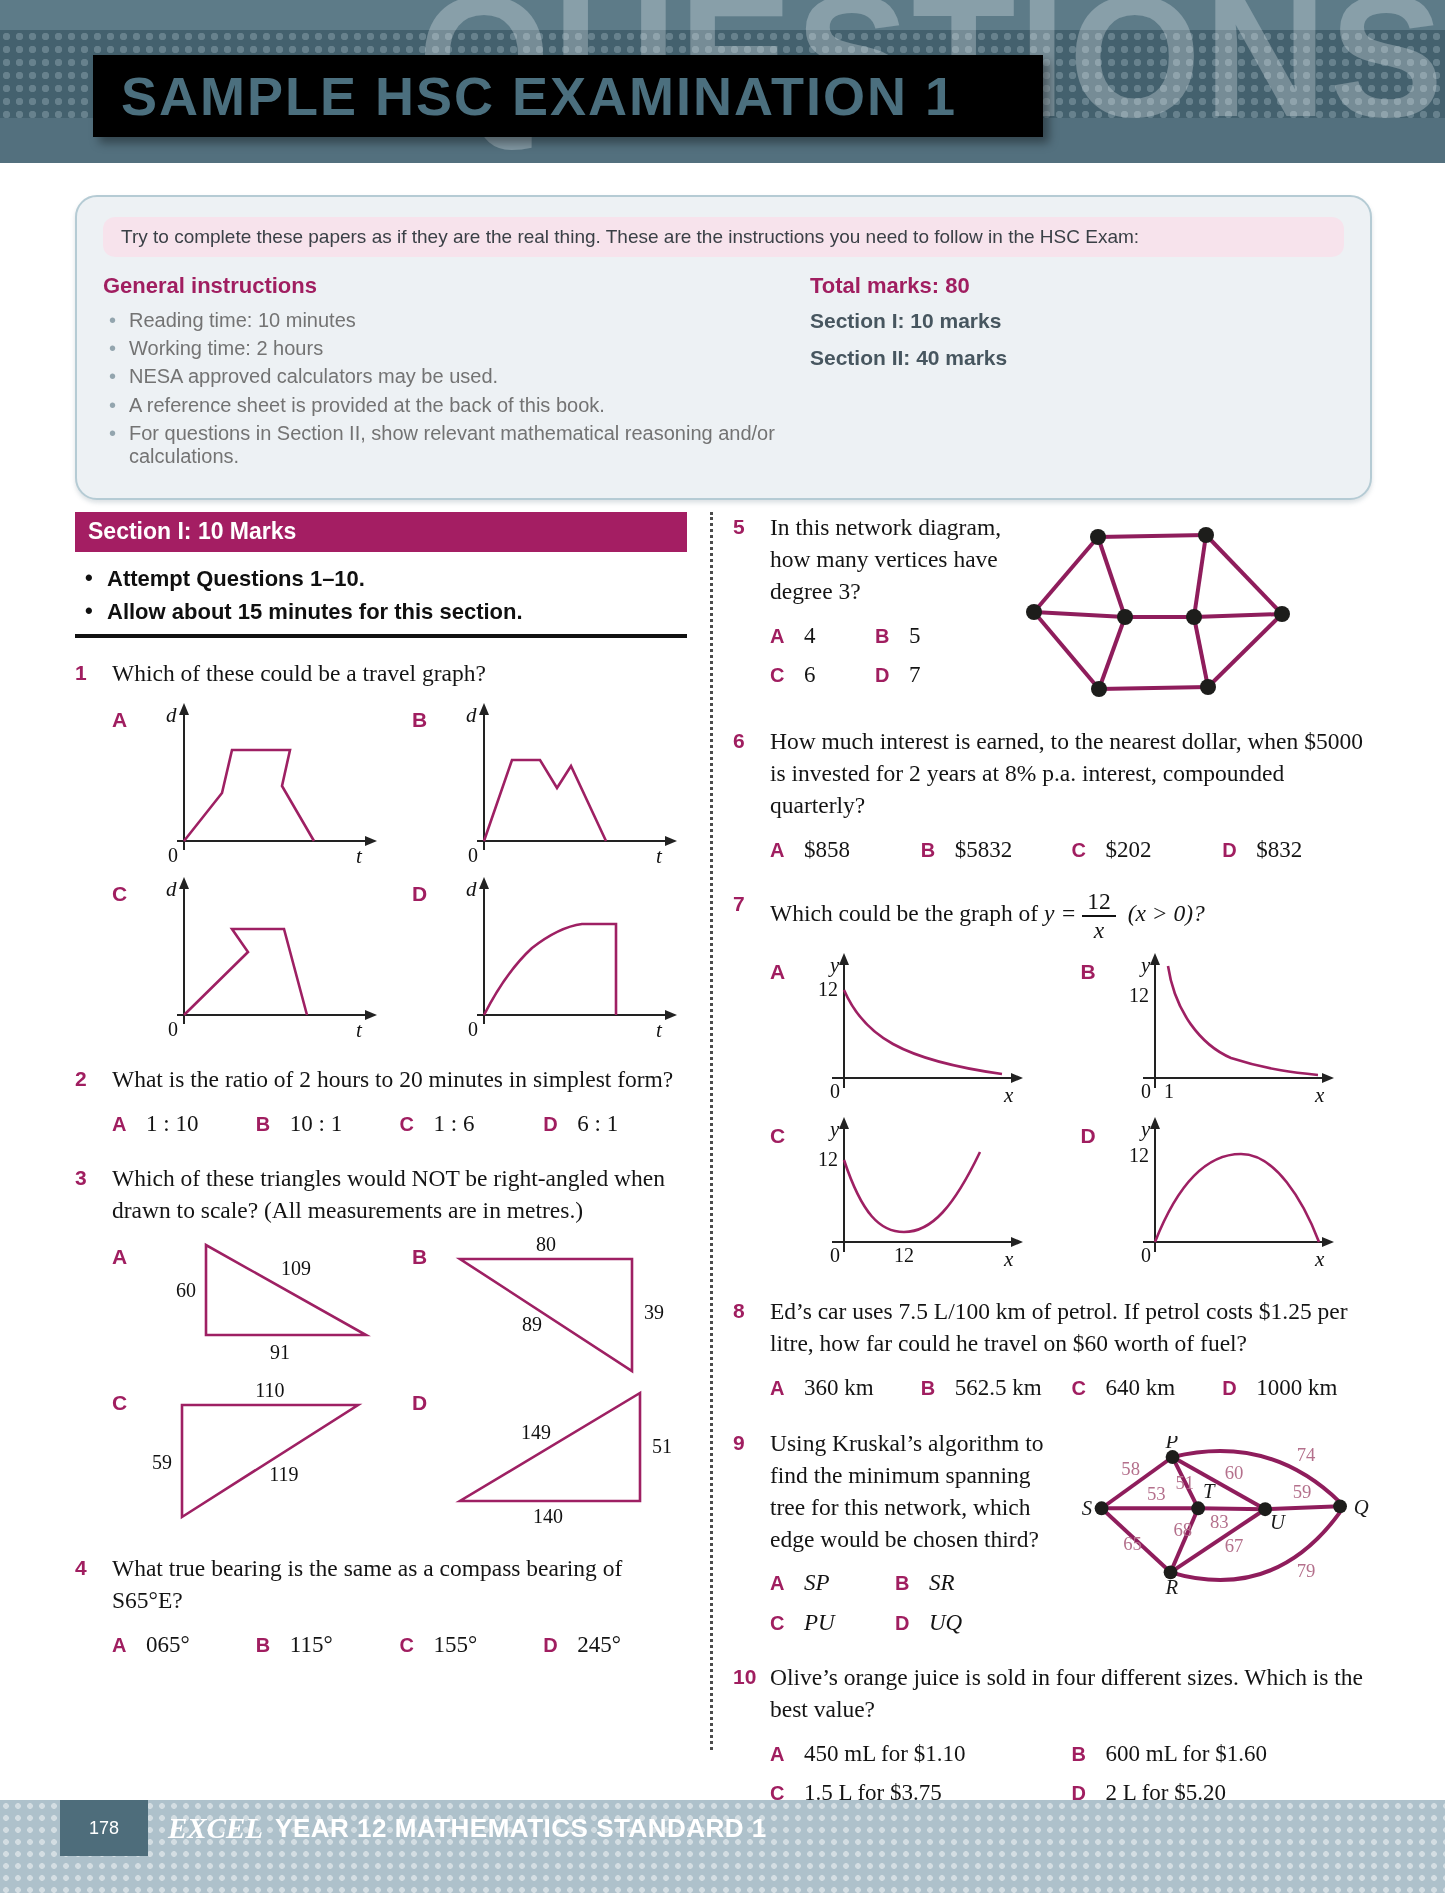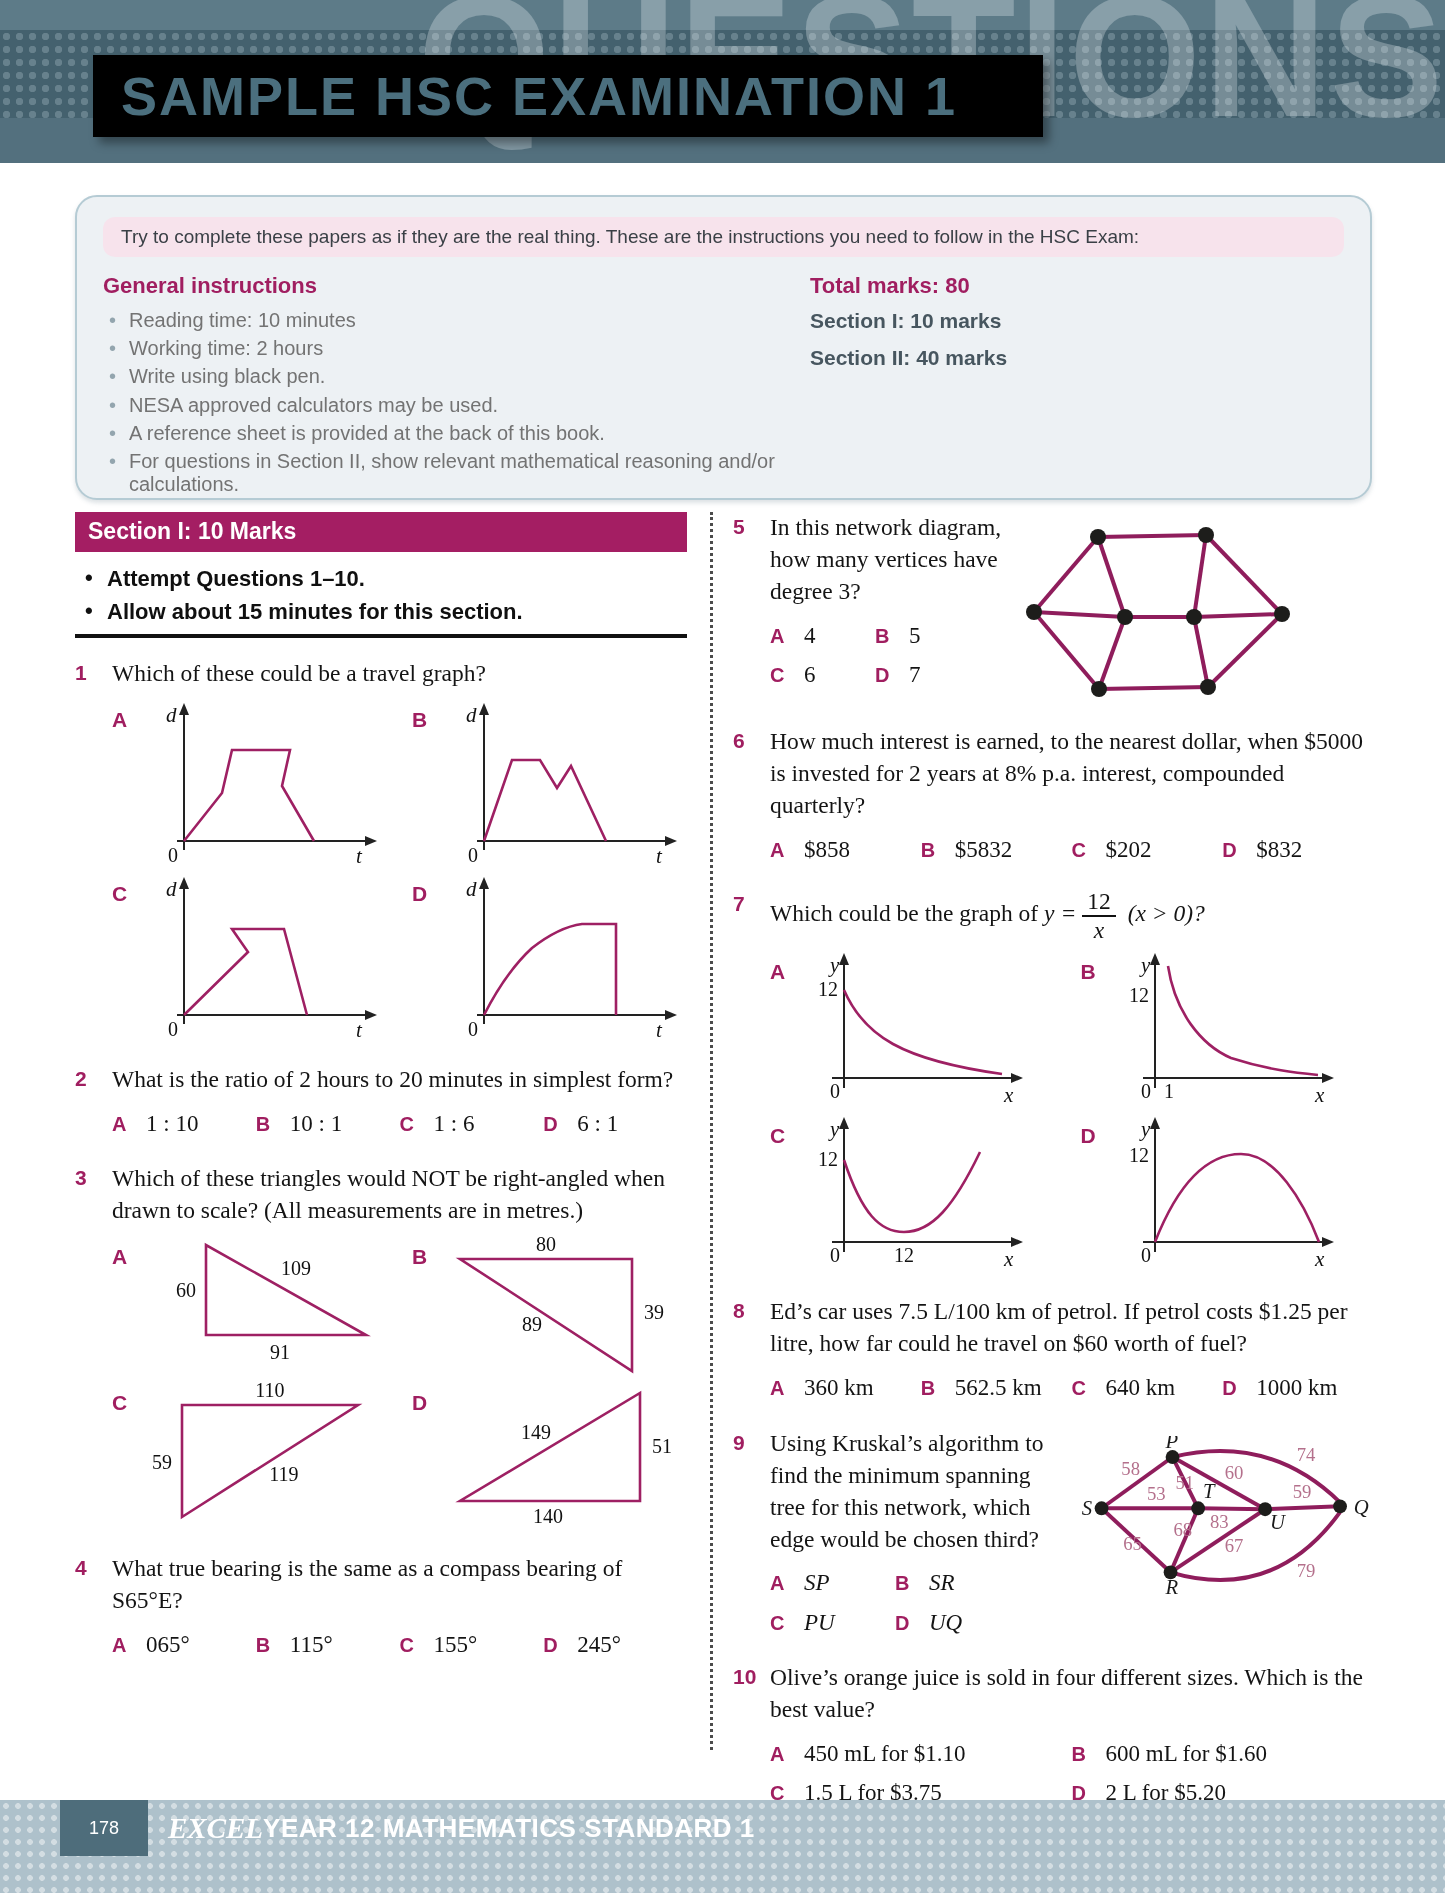--- a/index.html
+++ b/index.html
@@ -126,21 +126,21 @@
     background-color:#aec1cb;
     background-image:radial-gradient(rgba(255,255,255,0.45) 2.6px, transparent 3.2px);
     background-size:12px 12px;
   }
   .pagebox {
     position:absolute; left:60px; top:0; width:88px; height:56px;
     background:#4e6d7b; color:#fff; display:flex; align-items:center; justify-content:center;
     font-family:"Liberation Sans", sans-serif; font-size:18px;
   }
   .bookline { position:absolute; left:168px; top:0; height:56px; display:flex; align-items:center; color:#fff; }
-  .brand { font-family:"Liberation Serif", serif; font-style:italic; font-weight:bold; font-size:29px; }
+  .brand { font-family:"Liberation Serif", serif; font-style:italic; font-weight:bold; font-size:29px; margin-right:12px; }
   .booktitle { font-family:"Liberation Sans", sans-serif; font-weight:bold; font-size:26px; letter-spacing:0.5px; }
 </style>
 </head>
 <body>
 
 <div class="page">
 
   <div class="header">
     <div class="band-top"></div>
     <div class="band-mid"></div>
@@ -152,21 +152,20 @@
   </div>
 
   <div class="panel">
     <div class="pink-note">Try to complete these papers as if they are the real thing. These are the instructions you need to follow in the HSC Exam:</div>
     <div class="panel-cols">
       <div class="panel-left">
         <div class="gen-title">General instructions</div>
         <ul class="gi-list">
           <li>Reading time: 10 minutes</li>
           <li>Working time: 2 hours</li>
-          <li>Write using black pen.</li>
           <li>NESA approved calculators may be used.</li>
           <li>A reference sheet is provided at the back of this book.</li>
           <li>For questions in Section II, show relevant mathematical reasoning and/or calculations.</li>
         </ul>
       </div>
       <div class="panel-right">
         <div class="tot-title">Total marks: 80</div>
         <div class="marks-line">Section I: 10 marks</div>
         <div class="marks-line">Section II: 40 marks</div>
       </div>

